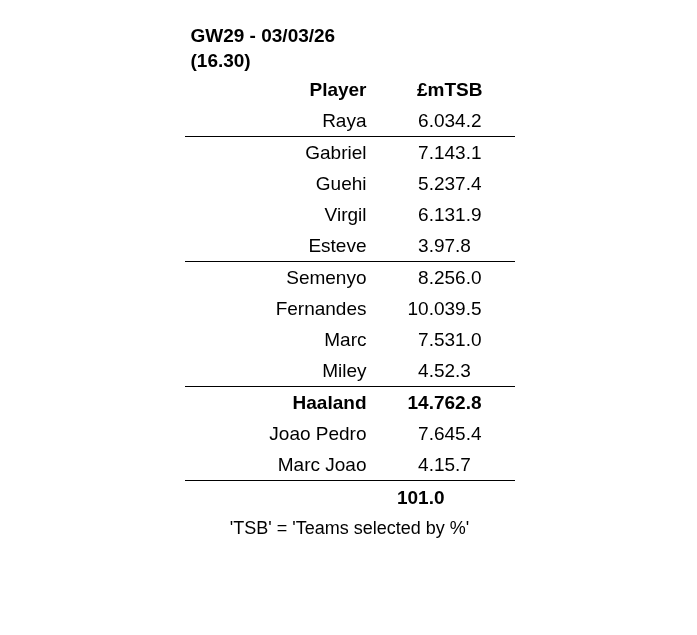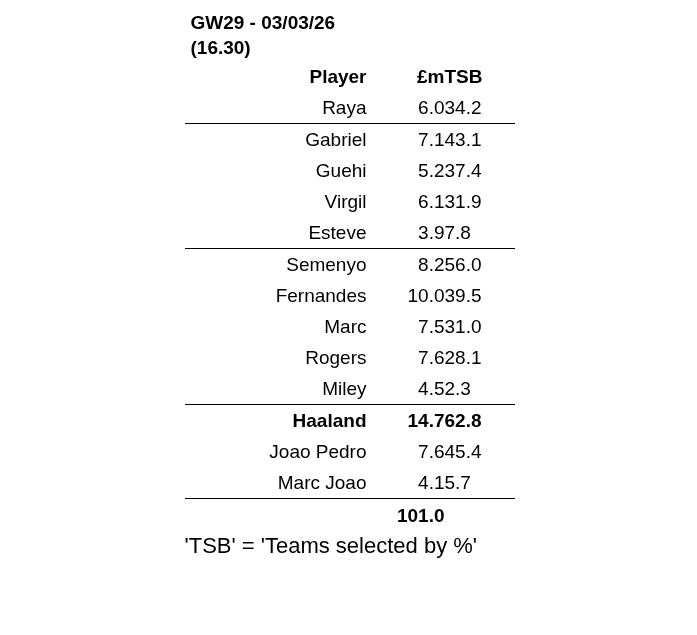--- a/index.html
+++ b/index.html
@@ -16,21 +16,21 @@
   }
   .sheet {
     position: relative;
     width: 697px;
     height: 635px;
     box-sizing: border-box;
     padding: 10px 0 0 0;
   }
   .inner {
     width: 340px;
-    margin: 0 auto;
+    margin: 13px auto;
     padding-left: 6px;
     box-sizing: border-box;
   }
   .title {
     font-size: 19px;
     font-weight: bold;
     line-height: 25px;
     padding-left: 6px;
     white-space: pre-line;
   }
@@ -71,23 +71,23 @@
   tr.bold td {
     font-weight: bold;
   }
   tr.total td {
     font-weight: bold;
     border-top: 1.5px solid #000000;
     line-height: 34px;
   }
   tr.total td.spacer { border-top: 1.5px solid #000000; }
   .footnote {
-    font-size: 22px;
+    font-size: 18px;
     line-height: 26px;
-    text-align: left;
+    text-align: center;
     padding-right: 2px;
     width: 330px;
   }
 </style>
 </head>
 <body>
 
 <div class="sheet">
   <div class="inner">
 
@@ -144,25 +144,20 @@
           <td class="name">Fernandes</td>
           <td class="num">10.0</td>
           <td class="tsb">39.5</td>
         </tr>
         <tr>
           <td class="name">Marc</td>
           <td class="num">7.5</td>
           <td class="tsb">31.0</td>
         </tr>
         <tr>
-          <td class="name">Rogers</td>
-          <td class="num">7.6</td>
-          <td class="tsb">28.1</td>
-        </tr>
-        <tr>
           <td class="name">Miley</td>
           <td class="num">4.5</td>
           <td class="tsb">2.3</td>
         </tr>
 
         <tr class="group-start bold">
           <td class="name">Haaland</td>
           <td class="num">14.7</td>
           <td class="tsb">62.8</td>
         </tr>

